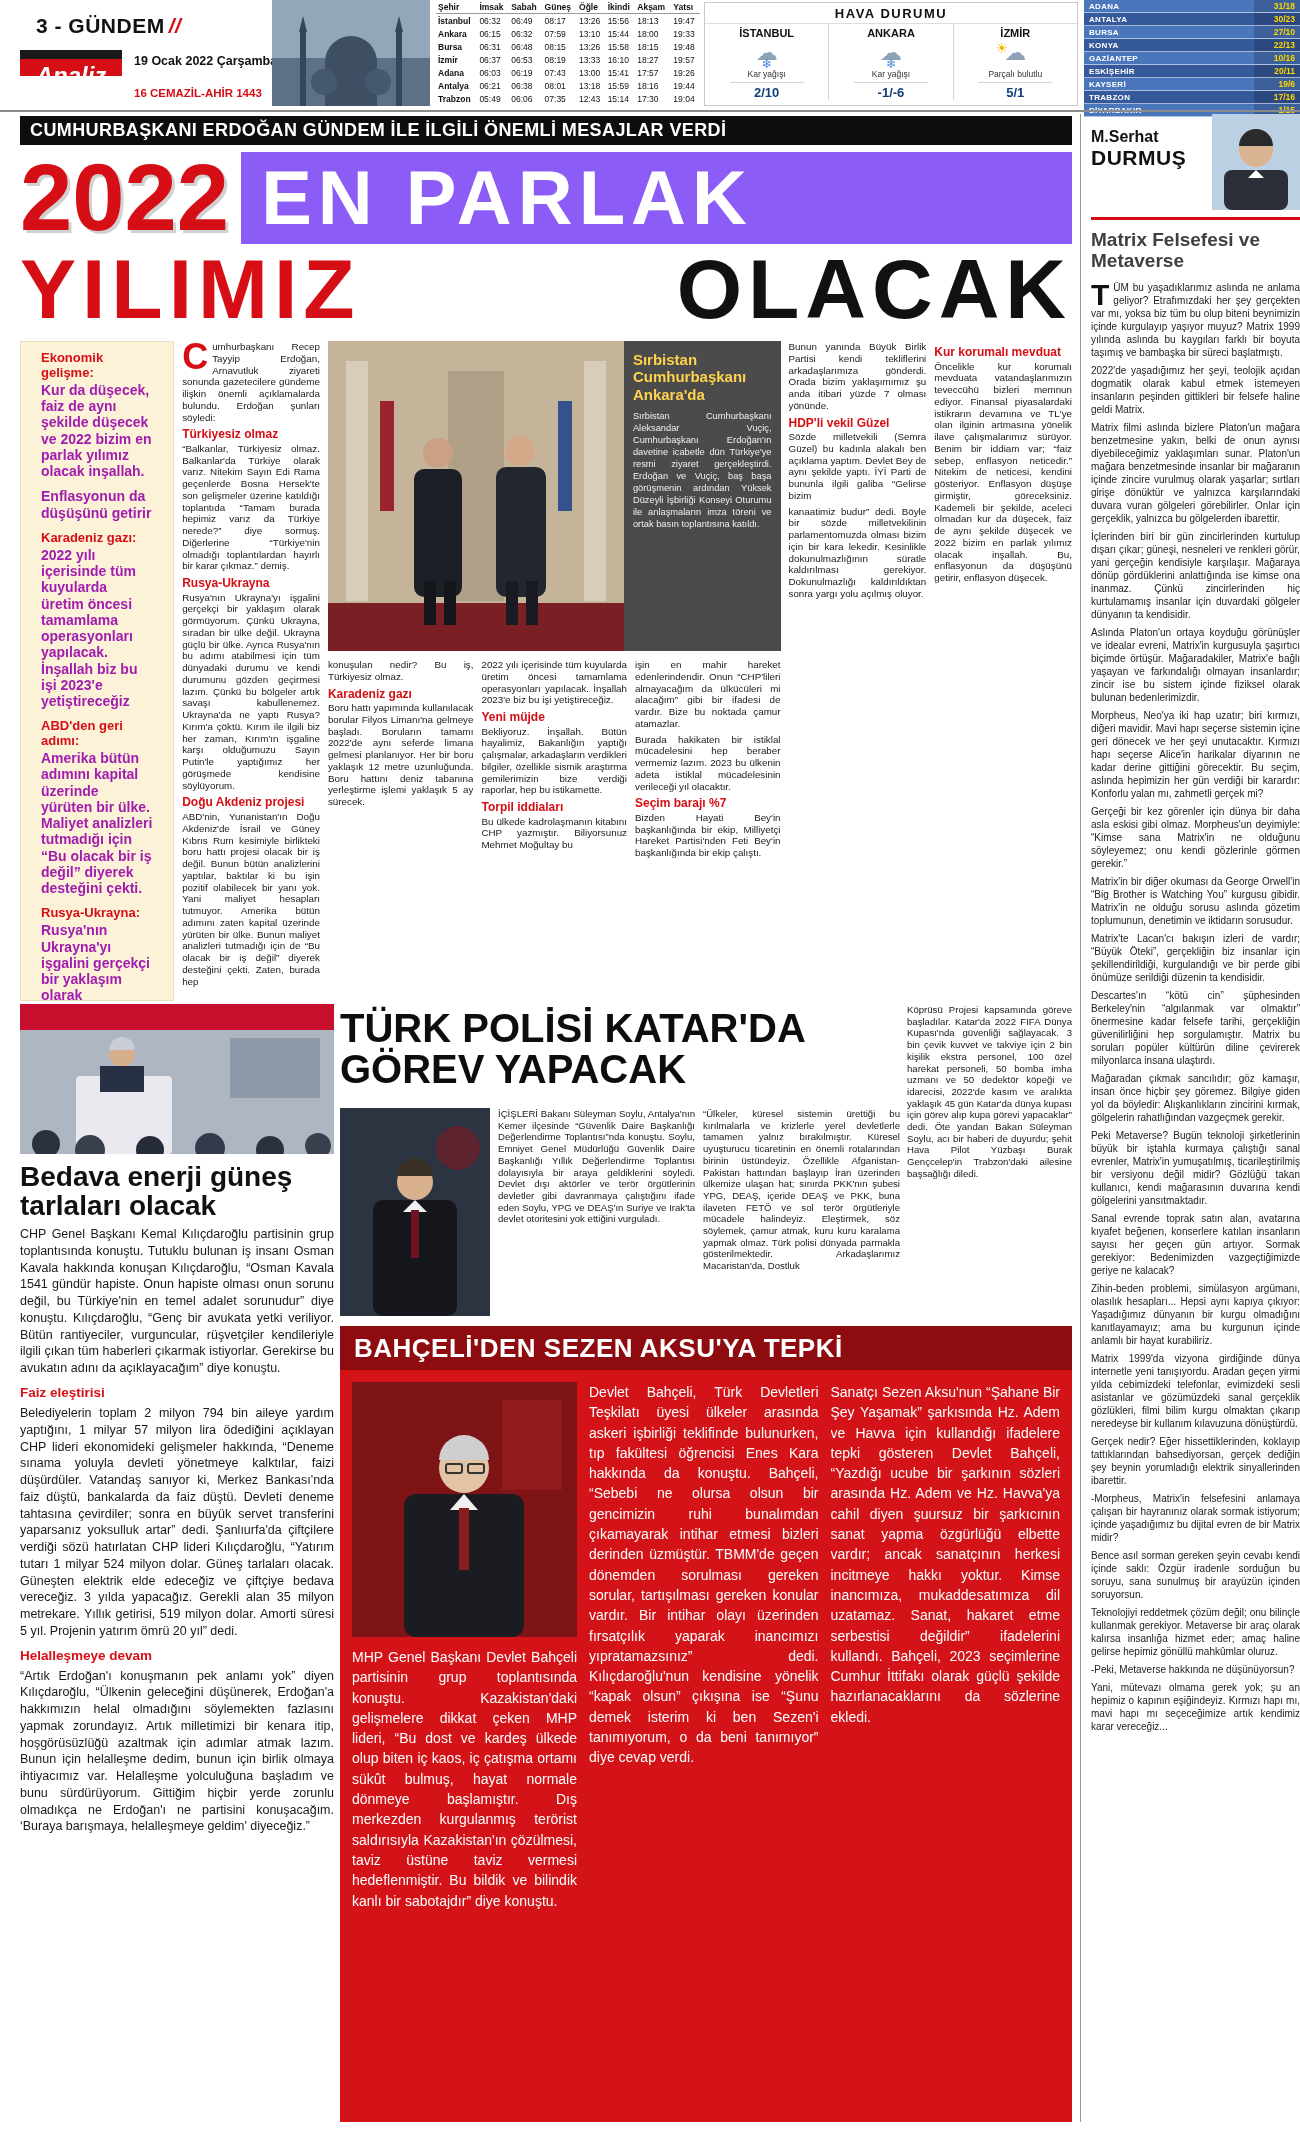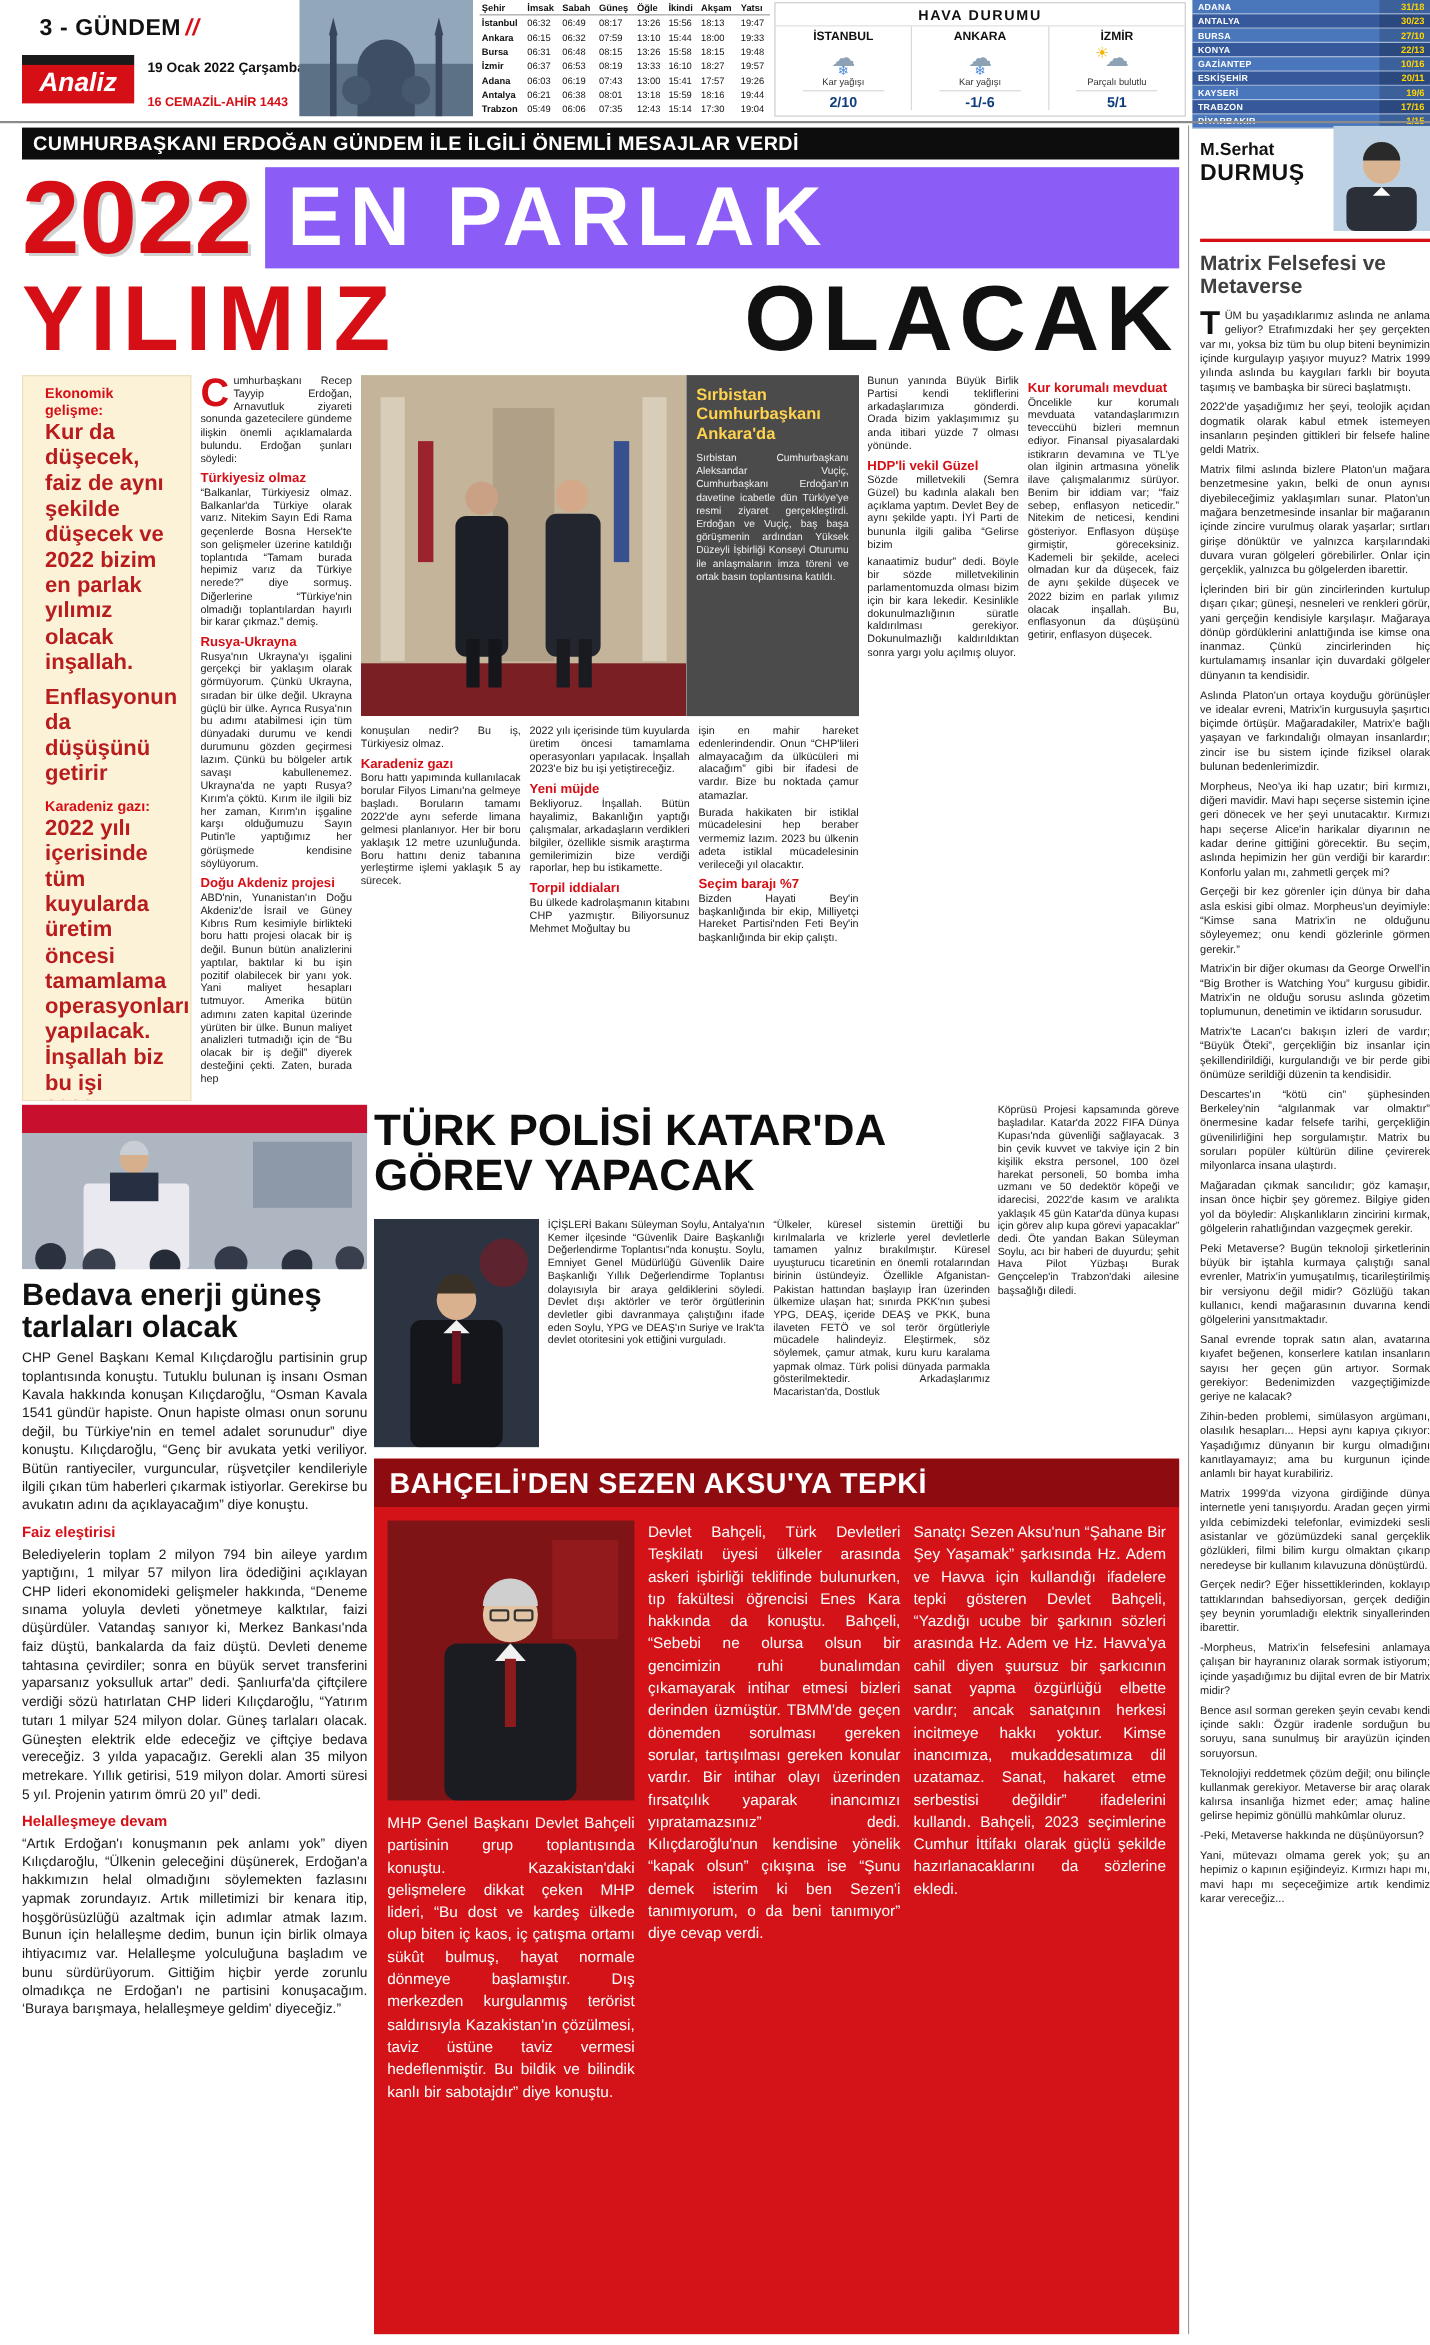--- a/index.html
+++ b/index.html
@@ -4,21 +4,21 @@
 <style>
   * { box-sizing: border-box; margin: 0; padding: 0; }
   html,body { background:#e9e9e9; }
   body { font-family:"Liberation Sans", sans-serif; }
   .page { position:relative; width:1300px; height:2132px; background:#fff; margin:0 auto; overflow:hidden; }
   .abs { position:absolute; }
 
   
   .page-label { left:36px; top:14px; font-size:21px; font-weight:800; color:#111; letter-spacing:.5px; }
   .page-label .slash { color:#d60e15; font-style:italic; font-weight:900; margin-left:4px; }
-  .logo { left:20px; top:50px; width:102px; height:44px; background:#d60e15; color:#fff; overflow:hidden; }
+  .logo { left:20px; top:50px; width:102px; height:26px; background:#d60e15; color:#fff; overflow:hidden; }
   .logo .strip { height:9px; background:#1a1a1a; }
   .logo .word { font-size:24px; font-weight:900; font-style:italic; text-align:center; line-height:34px; }
   .dates { left:134px; top:54px; }
   .date-line { font-size:12.5px; font-weight:700; color:#111; }
   .hijri-line { font-size:11.5px; font-weight:800; color:#d60e15; margin-top:19px; }
   .mosque { left:272px; top:0; width:158px; height:106px; overflow:hidden; }
 
   .prayer { left:436px; top:2px; width:264px; height:104px; font-size:8.5px; color:#111; border-collapse:collapse; }
   .prayer th { font-weight:800; text-align:left; border-bottom:1px solid #999; padding:0 2px 1px 2px; }
   .prayer td { padding:0 2px; line-height:12.6px; }
@@ -52,21 +52,21 @@
   .hrow1 { display:flex; align-items:center; height:98px; }
   .h2022 { font-size:94px; font-weight:900; color:#d60e15; line-height:.9; margin-right:12px; text-shadow:3px 3px 0 rgba(0,0,0,.18); }
   .hred { flex:1; height:92px; background:#8b5cf6; color:#fff; font-size:76px; font-weight:900; display:flex; align-items:center; padding:0 20px; letter-spacing:6px; line-height:.9; }
   .hrow2 { display:flex; justify-content:space-between; align-items:center; height:86px; font-size:84px; font-weight:900; line-height:.9; letter-spacing:6px; }
   .hy { color:#d60e15; } .ho { color:#111; }
 
   .band { left:20px; top:341px; width:1052px; height:660px; display:flex; gap:8px; overflow:hidden; }
   .hl { width:156px; background:#fbf2d8; border:1px solid #ecdfba; padding:8px 20px; overflow:hidden; }
   .hl-label { color:#d60e15; font-weight:900; font-size:13px; margin-bottom:2px; }
   .hl-label:empty { display:none; }
-  .hl-text { font-size:20px; font-weight:800; color:#b91c1c; line-height:1.16; margin-bottom:9px; }
+  .hl-text { font-size:14px; font-weight:800; color:#a21caf; line-height:1.16; margin-bottom:9px; }
   .acol { width:140px; font-size:9.8px; line-height:1.2; text-align:justify; color:#1a1a1a; overflow:hidden; }
   .acol p, .c3col p, .cap-body { margin:0 0 4px; }
   .subhead { color:#d60e15; font-weight:900; font-size:12px; margin:5px 0 2px; line-height:1.05; }
   .lead::first-letter { float:left; font-size:36px; line-height:.78; font-weight:900; color:#d60e15; padding:2px 4px 0 0; }
   .center { width:460px; overflow:hidden; }
   .photo-row { display:flex; height:310px; }
   .mainphoto { width:296px; height:310px; overflow:hidden; }
   .cappanel { flex:1; background:#4b4b4b; padding:10px 9px; overflow:hidden; }
   .cap-title { font-size:15px; font-weight:900; color:#ffd34d; line-height:1.15; margin-bottom:7px; }
   .cap-body { font-size:9.3px; color:#f0f0f0; line-height:1.3; text-align:justify; }

